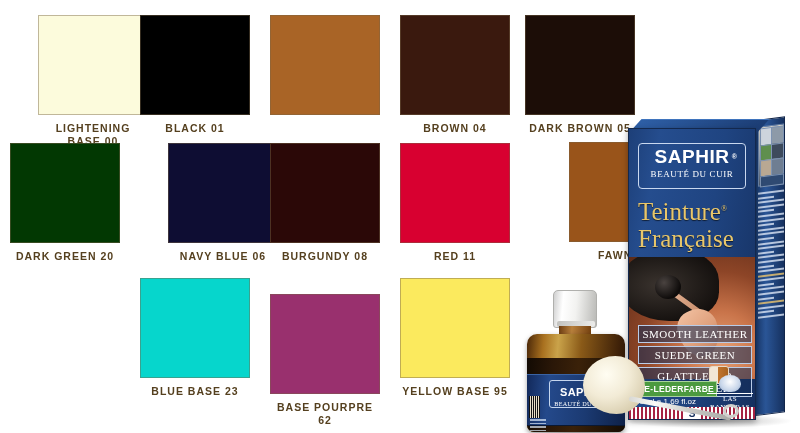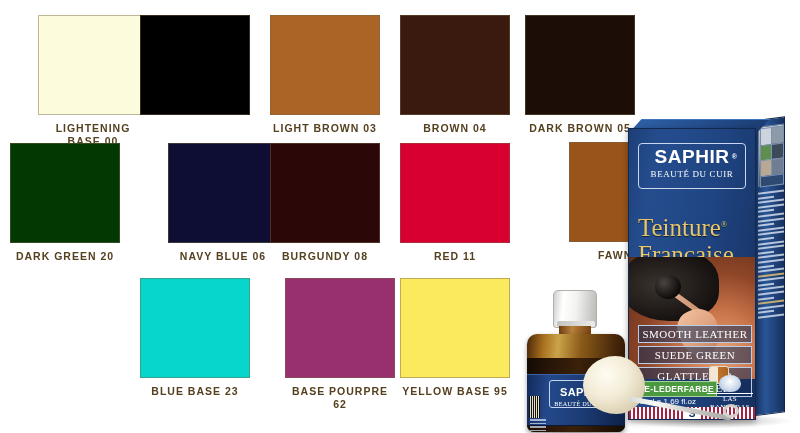--- a/index.html
+++ b/index.html
@@ -109,21 +109,20 @@
     font-size: 9px; letter-spacing: 0.6px;
     color: #ffffff; margin-top: 2px;
   }
   .teinture {
     position: absolute; left: 9px; top: 66px; width: 116px;
     font-family: "Liberation Serif", serif;
     color: #e8c66a;
     font-size: 25px;
     line-height: 27px;
     text-shadow: 0 1px 1px rgba(0,0,0,0.6);
-    margin-top: 16px;
   }
   .teinture .reg2 { font-size: 8px; vertical-align: super; }
 
   .leather-photo {
     position: absolute; left: 0px; top: 128px; width: 127px; height: 122px;
     background:
       radial-gradient(ellipse at 72% 78%, #e8a478 0%, #c9744a 30%, #8d4527 60%, #5b2a17 100%),
       linear-gradient(170deg,#2a2320 0%, #181210 100%);
     overflow: hidden;
   }
@@ -323,24 +322,24 @@
 <div id="page">
 
   <div id="swatch-grid">
       <div class="swatch-cell" style="left: 10px; top: 15px; padding-left: 28px;">
         <div class="swatch-chip" style="background: rgb(252, 251, 220);"></div>
         <div class="swatch-label">LIGHTENING
 BASE 00</div>
       </div>
       <div class="swatch-cell" style="left: 140px; top: 15px;">
         <div class="swatch-chip" style="background: rgb(0, 0, 0);"></div>
+        <div class="swatch-label">BLACK 01</div>
       </div>
       <div class="swatch-cell" style="left: 270px; top: 15px;">
         <div class="swatch-chip" style="background: rgb(169, 100, 38);"></div>
-        <div class="swatch-label">LIGHT BROWN 03</div>
       </div>
       <div class="swatch-cell" style="left: 400px; top: 15px;">
         <div class="swatch-chip" style="background: rgb(58, 25, 14);"></div>
         <div class="swatch-label">BROWN 04</div>
       </div>
       <div class="swatch-cell" style="left: 525px; top: 15px;">
         <div class="swatch-chip" style="background: rgb(28, 13, 7);"></div>
         <div class="swatch-label">DARK BROWN 05</div>
       </div>
       <div class="swatch-cell" style="left: 10px; top: 143px;">
@@ -360,21 +359,21 @@
         <div class="swatch-label">RED 11</div>
       </div>
       <div class="swatch-cell" style="left: 525px; top: 142px; padding-left: 44px;">
         <div class="swatch-chip" style="background: rgb(153, 84, 26);"></div>
         <div class="swatch-label">FAWN 19</div>
       </div>
       <div class="swatch-cell" style="left: 140px; top: 278px;">
         <div class="swatch-chip" style="background: rgb(6, 214, 204);"></div>
         <div class="swatch-label">BLUE BASE 23</div>
       </div>
-      <div class="swatch-cell" style="left: 270px; top: 278px; margin-left: 15px;">
+      <div class="swatch-cell" style="left: 270px; top: 294px;">
         <div class="swatch-chip" style="background: rgb(153, 48, 110);"></div>
         <div class="swatch-label">BASE POURPRE 62</div>
       </div>
       <div class="swatch-cell" style="left: 400px; top: 278px;">
         <div class="swatch-chip" style="background: rgb(251, 234, 94);"></div>
         <div class="swatch-label">YELLOW BASE 95</div>
       </div>
     </div>
 
   <div id="product-group">

